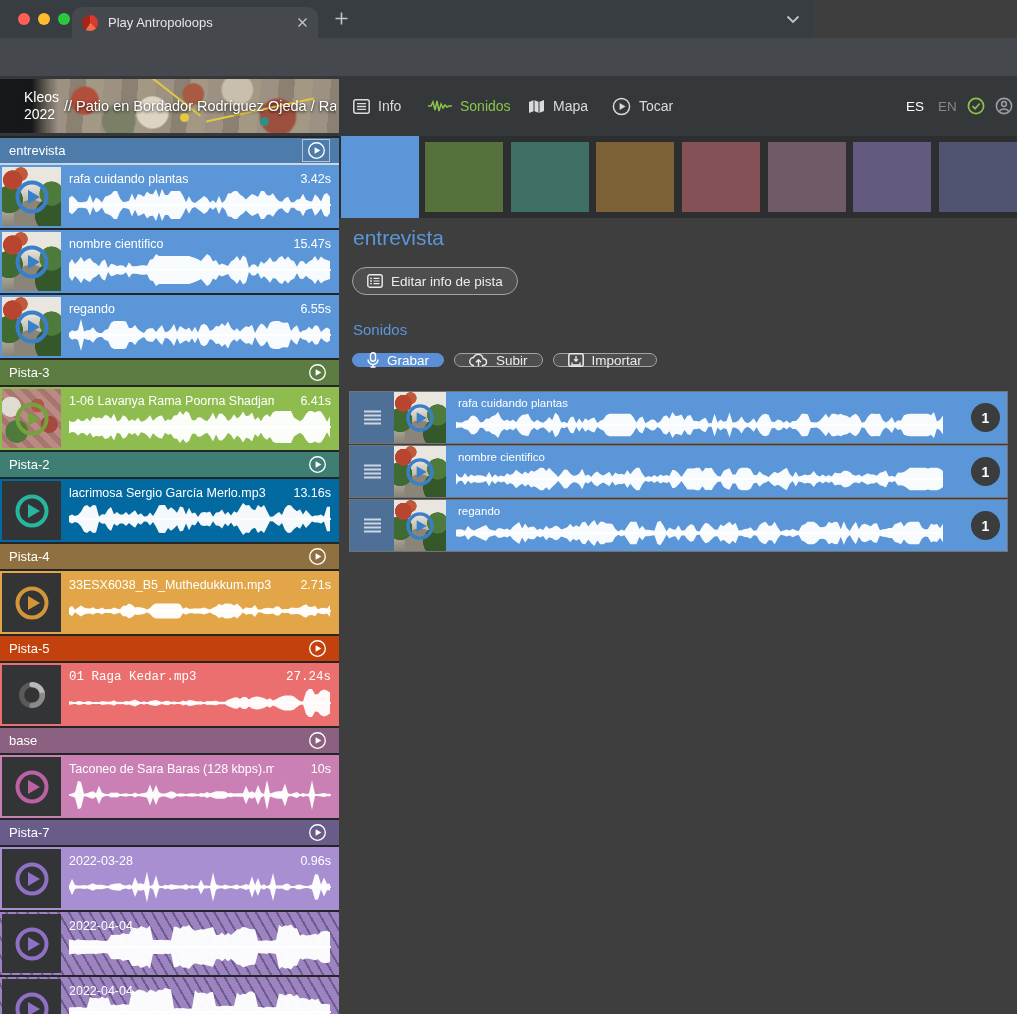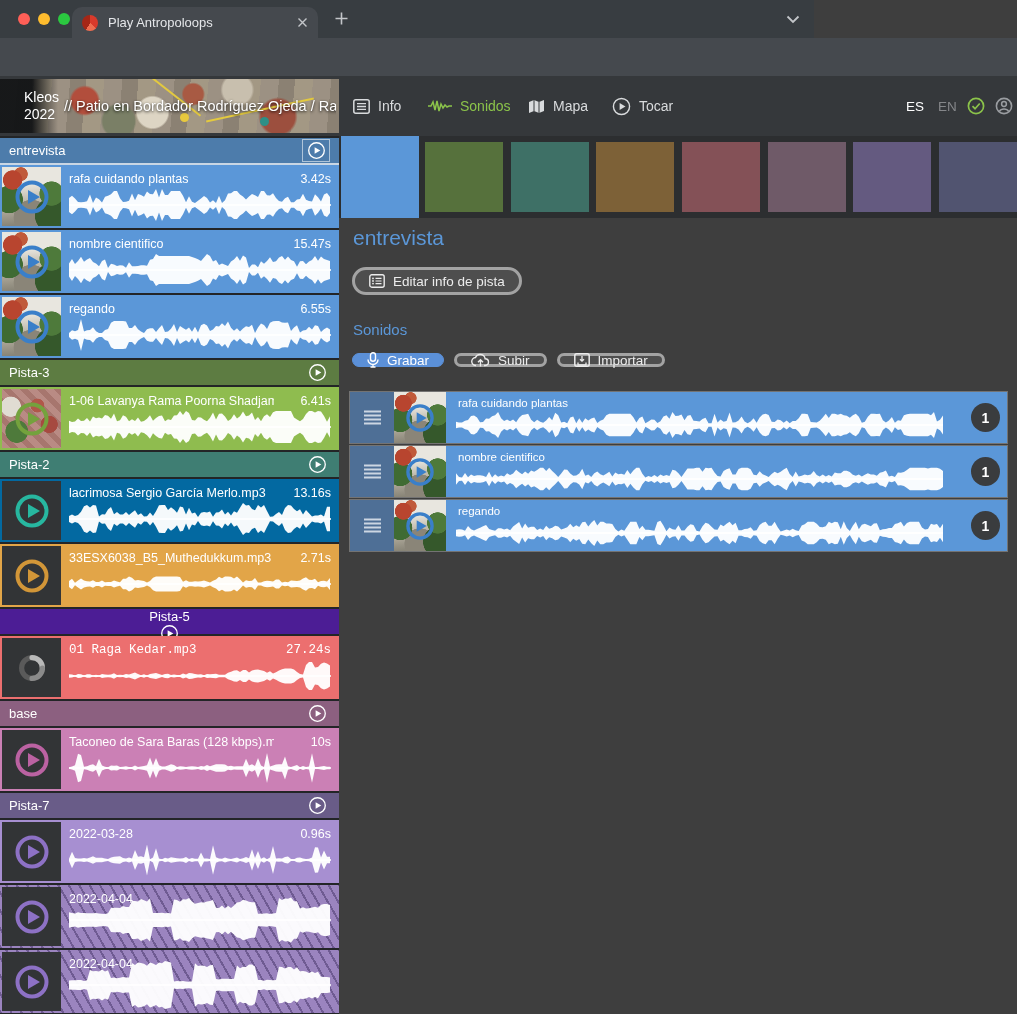--- a/index.html
+++ b/index.html
@@ -83,21 +83,21 @@
       radial-gradient(circle at 25% 72%,#4e7a3b 0 18%,transparent 19%),
       radial-gradient(circle at 15% 30%,#e0dcd2 0 15%,transparent 16%),
       radial-gradient(circle at 60% 28%,#b0584a 0 12%,transparent 13%),
       radial-gradient(circle at 80% 60%,#a64a40 0 14%,transparent 15%),
       repeating-linear-gradient(45deg,#b98b84 0 6px,#a7766e 6px 12px);}
   
   #main{position:absolute;left:339px;top:218px;width:678px;height:796px;background:#3e3e3e;}
   .main-title{position:absolute;left:14px;top:8px;font-size:21px;color:#5b97d8;}
   .pill{border-radius:14px;display:flex;align-items:center;gap:8px;padding:0 14px;font-size:13.5px;
         box-sizing:border-box;cursor:default;}
-  .pill.gray{background:#4e4e4e;border:3px solid #a3a3a3;color:#ececec;}
+  .pill.gray{background:#4e4e4e;border:1px solid #a3a3a3;color:#ececec;}
   .pill.blue{background:#5b90d8;border:1px solid #5b90d8;color:#fff;}
   .edit-btn{position:absolute;left:13px;top:49px;height:28px;}
   .sonidos-label{position:absolute;left:14px;top:103px;font-size:15px;color:#5b97d8;}
   .actions{position:absolute;left:13px;top:135px;display:flex;gap:10px;}
   .act-btn{height:14px;}
   .sounds{position:absolute;left:11px;top:174px;width:657px;}
   .sound-row{height:51px;margin-bottom:3px;display:flex;position:relative;
         outline:1px solid rgba(255,255,255,.28);}
   .sr-handle{width:44px;background:#4e6f96;display:flex;align-items:center;justify-content:center;flex:0 0 44px;}
   .sr-thumb{width:52px;flex:0 0 52px;position:relative;display:flex;align-items:center;justify-content:center;}
@@ -347,35 +347,44 @@
             <path d="M14 11 L26 18 L14 25 Z" fill="#27b7a0"></path>
           </svg>
         </div>
         <span class="clip-name">lacrimosa Sergio García Merlo.mp3</span>
         <span class="clip-dur">13.16s</span>
         <span class="swave"><svg width="100%" height="100%" viewBox="0 0 262 32" preserveAspectRatio="none">
             <rect x="0" y="15.2" width="262" height="1.6" fill="#fff"></rect>
             <polygon points="0,13.0 3,11.4 6,12.9 9,12.1 12,8.7 15,3.3 18,2.1 21,4.6 24,2.1 27,2.5 30,13.4 33,11.2 36,11.5 39,6.4 42,3.9 45,11.2 48,8.9 51,11.6 54,11.5 57,8.9 60,11.9 63,9.4 66,7.2 69,12.0 72,10.3 75,13.6 78,13.2 81,9.6 84,13.0 87,8.2 90,2.3 93,2.1 96,2.1 99,6.9 102,4.3 105,6.6 108,9.7 111,3.6 114,4.3 117,11.5 120,4.8 123,10.4 126,9.6 129,13.9 132,9.7 135,9.1 138,9.5 141,8.5 144,13.7 147,9.6 150,9.3 153,6.5 156,11.4 159,8.8 162,12.5 165,8.3 168,9.8 171,4.8 174,0.0 177,2.6 180,2.1 183,6.0 186,7.3 189,2.1 192,4.4 195,2.1 198,7.9 201,13.8 204,13.6 207,11.1 210,9.0 213,12.0 216,4.9 219,2.1 222,2.5 225,6.1 228,8.3 231,6.3 234,11.5 237,7.1 240,10.3 243,13.6 246,12.4 249,12.6 252,11.5 255,13.4 258,3.8 261,3.8 261,28.2 258,28.2 255,18.6 252,20.5 249,19.4 246,19.6 243,18.4 240,21.7 237,24.9 234,20.5 231,25.7 228,23.7 225,25.9 222,29.5 219,29.9 216,27.1 213,20.0 210,23.0 207,20.9 204,18.4 201,18.2 198,24.1 195,29.9 192,27.6 189,29.9 186,24.7 183,26.0 180,29.9 177,29.4 174,32.0 171,27.2 168,22.2 165,23.7 162,19.5 159,23.2 156,20.6 153,25.5 150,22.7 147,22.4 144,18.3 141,23.5 138,22.5 135,22.9 132,22.3 129,18.1 126,22.4 123,21.6 120,27.2 117,20.5 114,27.7 111,28.4 108,22.3 105,25.4 102,27.7 99,25.1 96,29.9 93,29.9 90,29.7 87,23.8 84,19.0 81,22.4 78,18.8 75,18.4 72,21.7 69,20.0 66,24.8 63,22.6 60,20.1 57,23.1 54,20.5 51,20.4 48,23.1 45,20.8 42,28.1 39,25.6 36,20.5 33,20.8 30,18.6 27,29.5 24,29.9 21,27.4 18,29.9 15,28.7 12,23.3 9,19.9 6,19.1 3,20.6 0,19.0 " fill="#fff" fill-opacity="0.96"></polygon>
           </svg></span>
       </div>
+      <div class="track-header" style="background: rgb(143, 112, 64);">
+        <span class="th-name">Pista-4</span>
+        <span class="th-playwrap">
+          <svg width="19" height="19" viewBox="0 0 20 20">
+            <circle cx="10" cy="10" r="8.2" fill="none" stroke="#fff" stroke-width="1.4"></circle>
+            <path d="M8 6.5 L14 10 L8 13.5 Z" fill="#fff"></path>
+          </svg>
+        </span>
+      </div>
       <div class="clip" style="background: rgb(226, 165, 72);">
         <div class="clip-thumb thumb-dark">
           <svg width="36" height="36" viewBox="0 0 36 36">
             <circle cx="18" cy="18" r="14.5" fill="none" stroke="#d29638" stroke-width="4"></circle>
             <path d="M14 11 L26 18 L14 25 Z" fill="#d29638"></path>
           </svg>
         </div>
         <span class="clip-name">33ESX6038_B5_Muthedukkum.mp3</span>
         <span class="clip-dur">2.71s</span>
         <span class="swave"><svg width="100%" height="100%" viewBox="0 0 262 32" preserveAspectRatio="none">
             <rect x="0" y="15.2" width="262" height="1.6" fill="#fff"></rect>
             <polygon points="0,13.0 3,10.7 6,14.7 9,12.4 12,10.4 15,12.4 18,13.3 21,13.4 24,12.3 27,14.1 30,14.1 33,12.4 36,14.2 39,14.0 42,13.9 45,12.4 48,13.6 51,14.3 54,10.8 57,10.7 60,8.6 63,9.7 66,12.5 69,11.9 72,12.4 75,12.9 78,14.6 81,13.1 84,9.8 87,8.6 90,8.6 93,8.6 96,8.6 99,8.6 102,8.6 105,8.6 108,8.6 111,8.9 114,13.7 117,12.3 120,13.8 123,13.8 126,13.3 129,13.5 132,13.2 135,12.6 138,13.5 141,14.6 144,12.8 147,11.5 150,8.7 153,10.3 156,8.6 159,8.6 162,8.7 165,10.5 168,8.6 171,11.3 174,14.5 177,12.2 180,12.9 183,12.7 186,10.1 189,14.6 192,14.5 195,13.3 198,12.7 201,13.0 204,13.5 207,11.5 210,11.5 213,14.4 216,13.8 219,14.3 222,12.4 225,12.7 228,12.9 231,12.6 234,10.6 237,9.2 240,11.8 243,12.0 246,10.8 249,14.2 252,12.9 255,12.7 258,13.4 261,10.0 261,22.0 258,18.6 255,19.3 252,19.1 249,17.8 246,21.2 243,20.0 240,20.2 237,22.8 234,21.4 231,19.4 228,19.1 225,19.3 222,19.6 219,17.7 216,18.2 213,17.6 210,20.5 207,20.5 204,18.5 201,19.0 198,19.3 195,18.7 192,17.5 189,17.4 186,21.9 183,19.3 180,19.1 177,19.8 174,17.5 171,20.7 168,23.4 165,21.5 162,23.3 159,23.4 156,23.4 153,21.7 150,23.3 147,20.5 144,19.2 141,17.4 138,18.5 135,19.4 132,18.8 129,18.5 126,18.7 123,18.2 120,18.2 117,19.7 114,18.3 111,23.1 108,23.4 105,23.4 102,23.4 99,23.4 96,23.4 93,23.4 90,23.4 87,23.4 84,22.2 81,18.9 78,17.4 75,19.1 72,19.6 69,20.1 66,19.5 63,22.3 60,23.4 57,21.3 54,21.2 51,17.7 48,18.4 45,19.6 42,18.1 39,18.0 36,17.8 33,19.6 30,17.9 27,17.9 24,19.7 21,18.6 18,18.7 15,19.6 12,21.6 9,19.6 6,17.3 3,21.3 0,19.0 " fill="#fff" fill-opacity="0.96"></polygon>
           </svg></span>
       </div>
-      <div class="track-header" style="background: #4c1d95; flex-direction: column;">
+      <div class="track-header" style="background: #c2410c;">
         <span class="th-name">Pista-5</span>
         <span class="th-playwrap">
           <svg width="19" height="19" viewBox="0 0 20 20">
             <circle cx="10" cy="10" r="8.2" fill="none" stroke="#fff" stroke-width="1.4"></circle>
             <path d="M8 6.5 L14 10 L8 13.5 Z" fill="#fff"></path>
           </svg>
         </span>
       </div>
       <div class="clip" style="background: rgb(236, 111, 111); font-family: Liberation Mono, monospace;">
         <div class="clip-thumb thumb-dark">

